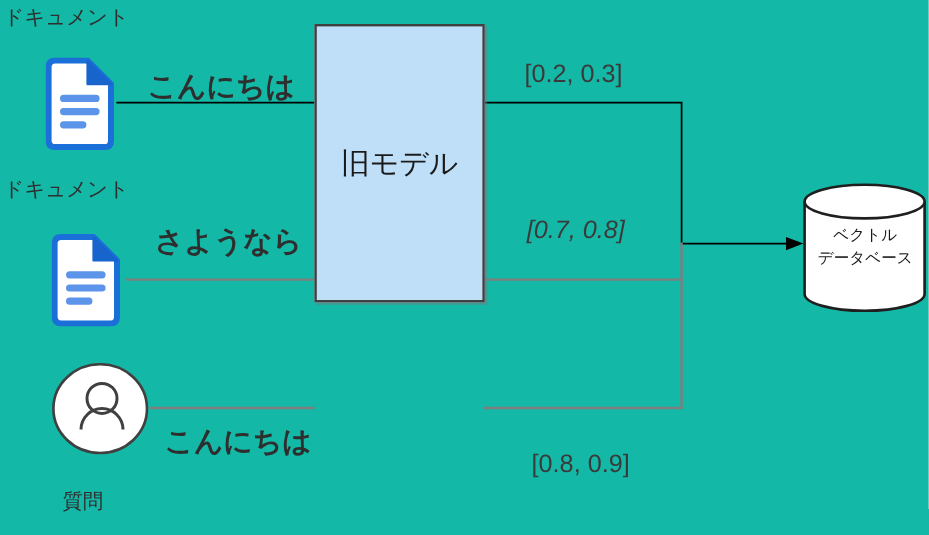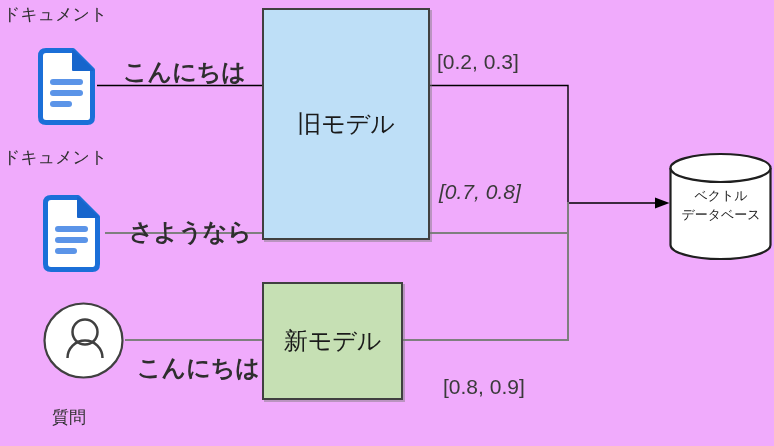--- a/index.html
+++ b/index.html
@@ -5,21 +5,21 @@
   html, body {
     margin: 0;
     padding: 0;
     background: #ffffff;
     font-family: "Liberation Sans", "DejaVu Sans", sans-serif;
   }
   .stage {
     position: relative;
     width: 774px;
     height: 446px;
-    background: #f0abfc;
+    background: #14b8a6;
     overflow: hidden;
   }
   .abs { position: absolute; }
   .wires {
     position: absolute;
     left: 0; top: 0;
     width: 774px; height: 446px;
   }
   .w-black { stroke: var(--line-black, #000); stroke-width: 1.4; fill: none; }
   .w-gray  { stroke: var(--line-gray, #7f7f7f); stroke-width: 2; fill: none; }
@@ -44,21 +44,21 @@
     box-sizing: border-box;
     border: 2.5px solid var(--box-border, #404040);
     display: flex;
     align-items: center;
     justify-content: center;
     font-size: 24px;
     color: #1a1a1a;
     box-shadow: 2px 2px 0 rgba(120,120,120,0.45);
   }
   .model-box.old {
-    left: 262px; top: 8px; width: 168px; height: 232px;
+    left: 262px; top: 20px; width: 142px; height: 232px;
     background: var(--old-model-fill, #bedff7);
   }
   .model-box.new {
     left: 262px; top: 282px; width: 141px; height: 118px;
     background: var(--new-model-fill, #c6e0b4);
   }
   .db-text {
     left: 668px; top: 187px; width: 106px;
     text-align: center;
     font-size: 13px;
@@ -103,35 +103,32 @@
   <div class="abs txt" style="left:123px; top:56px;">こんにちは</div>
 
   <div class="abs lbl" style="left:3px; top:146px;">ドキュメント</div>
   <svg class="abs" style="left:43px; top:195px;" width="57" height="77" viewBox="0 0 57 77" xmlns="http://www.w3.org/2000/svg">
     <path class="doc-page" d="M49.5 74.5 H8 Q2.5 74.5 2.5 69 V8 Q2.5 2.5 8 2.5 H35 L54.5 22 V69 Q54.5 74.5 49.5 74.5 Z"></path>
     <path class="doc-fold" d="M35 3 L54.5 22 L35 22 Z"></path>
     <rect class="doc-bar" x="12" y="31" width="33" height="6" rx="3"></rect>
     <rect class="doc-bar" x="12" y="42" width="33" height="6" rx="3"></rect>
     <rect class="doc-bar" x="12" y="53" width="22" height="6" rx="3"></rect>
   </svg>
-  <div class="abs txt" style="left:129px; top:185px;margin-top:31px;">さようなら</div>
+  <div class="abs txt" style="left:129px; top:185px;">さようなら</div>
 
   <svg class="abs" style="left:43px; top:302px;" width="81" height="77" viewBox="0 0 81 77" xmlns="http://www.w3.org/2000/svg">
     <ellipse class="person-outer" cx="40.5" cy="38.5" rx="39" ry="37"></ellipse>
     <circle class="person-st" cx="42" cy="30" r="12.5"></circle>
     <path class="person-st" d="M24.5 56 A 17.5 17.5 0 0 1 59.5 56"></path>
   </svg>
   <div class="abs txt" style="left:137px; top:352px;">こんにちは</div>
   <div class="abs lbl" style="left:52px; top:406px;">質問</div>
 
   <div class="abs model-box old">
     <span>旧モデル</span>
-  </div>
-  <div class="abs model-box new">
-    <span>新モデル</span>
   </div>
 
   <div class="abs vec" style="left:437px; top:50px;">[0.2, 0.3]</div>
   <div class="abs vec" style="left:439px; top:180px;font-style:italic;">[0.7, 0.8]</div>
   <div class="abs vec" style="left:443px; top:375px;">[0.8, 0.9]</div>
 
   <svg class="abs" style="left:667px; top:151px;" width="107" height="112" viewBox="0 0 107 112" xmlns="http://www.w3.org/2000/svg">
     <path class="db-shape" d="M3.5 17 V94 A 50 14 0 0 0 103.5 94 V17"></path>
     <ellipse class="db-shape" cx="53.5" cy="17" rx="50" ry="14"></ellipse>
   </svg>

